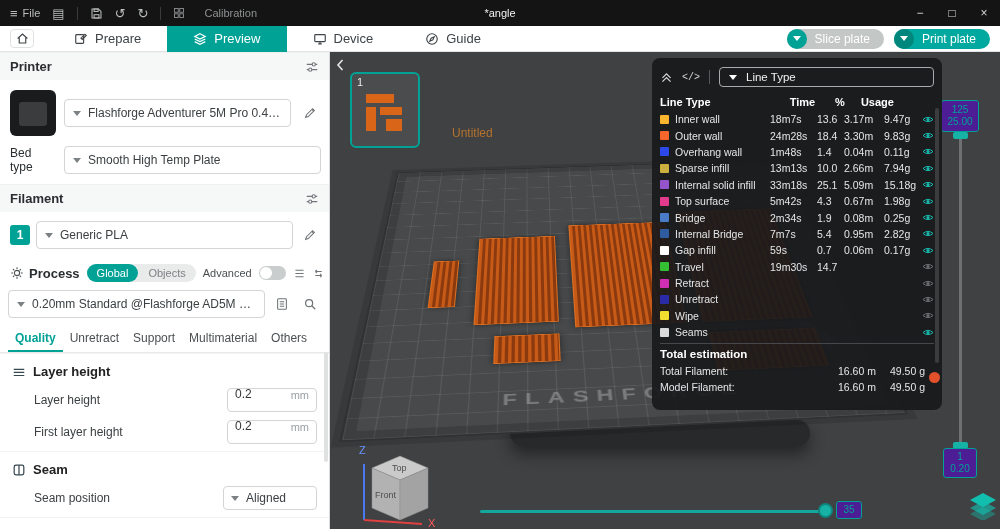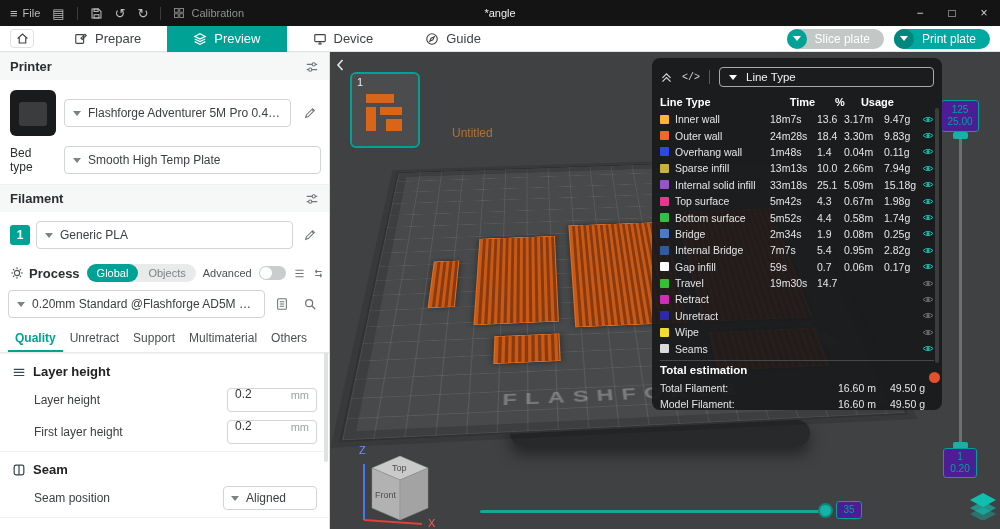--- a/index.html
+++ b/index.html
@@ -11,21 +11,21 @@
   
   .titlebar{height:26px;background:#141414;display:flex;align-items:center;color:#C4C6C7;font-size:11px;position:relative;}
   .tb-group{display:flex;align-items:center;gap:12px;padding:0 10px;height:100%;}
   .tb-sep{width:1px;height:13px;background:#3B3B3B;}
   .tb-ico{display:flex;align-items:center;gap:5px;color:#B9BBBC;}
   .tb-ico svg{display:block;}
   .tb-glyph{font-size:13px;line-height:1;}
   .tb-title{position:absolute;left:50%;top:0;transform:translateX(-50%);height:26px;display:flex;align-items:center;color:#F2F2F2;}
   .tb-win{margin-left:auto;display:flex;height:100%;}
   .tb-winbtn{width:32px;height:26px;display:flex;align-items:center;justify-content:center;color:#D6D6D6;font-size:12px;}
-  .tb-cal{color:#8E9092;display:flex;gap:6px;align-items:center;}
+  .tb-cal{color:#8E9092;display:flex;gap:19px;align-items:center;}
 
   
   .tabbar{height:26px;background:#fff;border-bottom:1px solid #E3E5E5;display:flex;align-items:center;}
   .home-btn{width:24px;height:19px;border:1px solid #E0E2E2;border-radius:4px;margin:0 14px 0 10px;display:flex;align-items:center;justify-content:center;color:#3E4347;}
   .tab{height:26px;display:flex;align-items:center;gap:7px;padding:0 26px;font-size:13px;color:#3E4347;}
   .tab.active{background:var(--accent);color:#fff;}
   .tabbar-right{margin-left:auto;display:flex;gap:10px;margin-right:10px;}
   .pillbtn{height:20px;border-radius:10px;display:flex;align-items:center;padding-right:14px;color:#fff;font-size:12px;}
   .pill-circle{width:20px;height:20px;border-radius:50%;display:flex;align-items:center;justify-content:center;margin-right:8px;}
   .pill-slice{background:#C3C7C6;}
@@ -537,36 +537,20 @@
     <span class="lg-len">0.67m</span>
     <span class="lg-wt">1.98g</span>
     <span class="lg-eye">
       <svg width="12" height="9" viewBox="0 0 12 9">
                   <path d="M1 4.5Q6 0.2 11 4.5 6 8.8 1 4.5Z" fill="none" stroke="currentColor" stroke-width="1"></path>
                   <circle cx="6" cy="4.5" r="1.6" fill="currentColor"></circle>
                 </svg>
     </span>
   </div>
 
-  <div class="lg-row">
-    <span class="lg-name">
-      <span class="lg-swatch" style="background: rgb(55, 190, 73);"></span>
-      <span>Bottom surface</span>
-    </span>
-    <span class="lg-time">5m52s</span>
-    <span class="lg-pct">4.4</span>
-    <span class="lg-len">0.58m</span>
-    <span class="lg-wt">1.74g</span>
-    <span class="lg-eye">
-      <svg width="12" height="9" viewBox="0 0 12 9">
-                  <path d="M1 4.5Q6 0.2 11 4.5 6 8.8 1 4.5Z" fill="none" stroke="currentColor" stroke-width="1"></path>
-                  <circle cx="6" cy="4.5" r="1.6" fill="currentColor"></circle>
-                </svg>
-    </span>
-  </div>
 
   <div class="lg-row">
     <span class="lg-name">
       <span class="lg-swatch" style="background: rgb(74, 123, 198);"></span>
       <span>Bridge</span>
     </span>
     <span class="lg-time">2m34s</span>
     <span class="lg-pct">1.9</span>
     <span class="lg-len">0.08m</span>
     <span class="lg-wt">0.25g</span>

